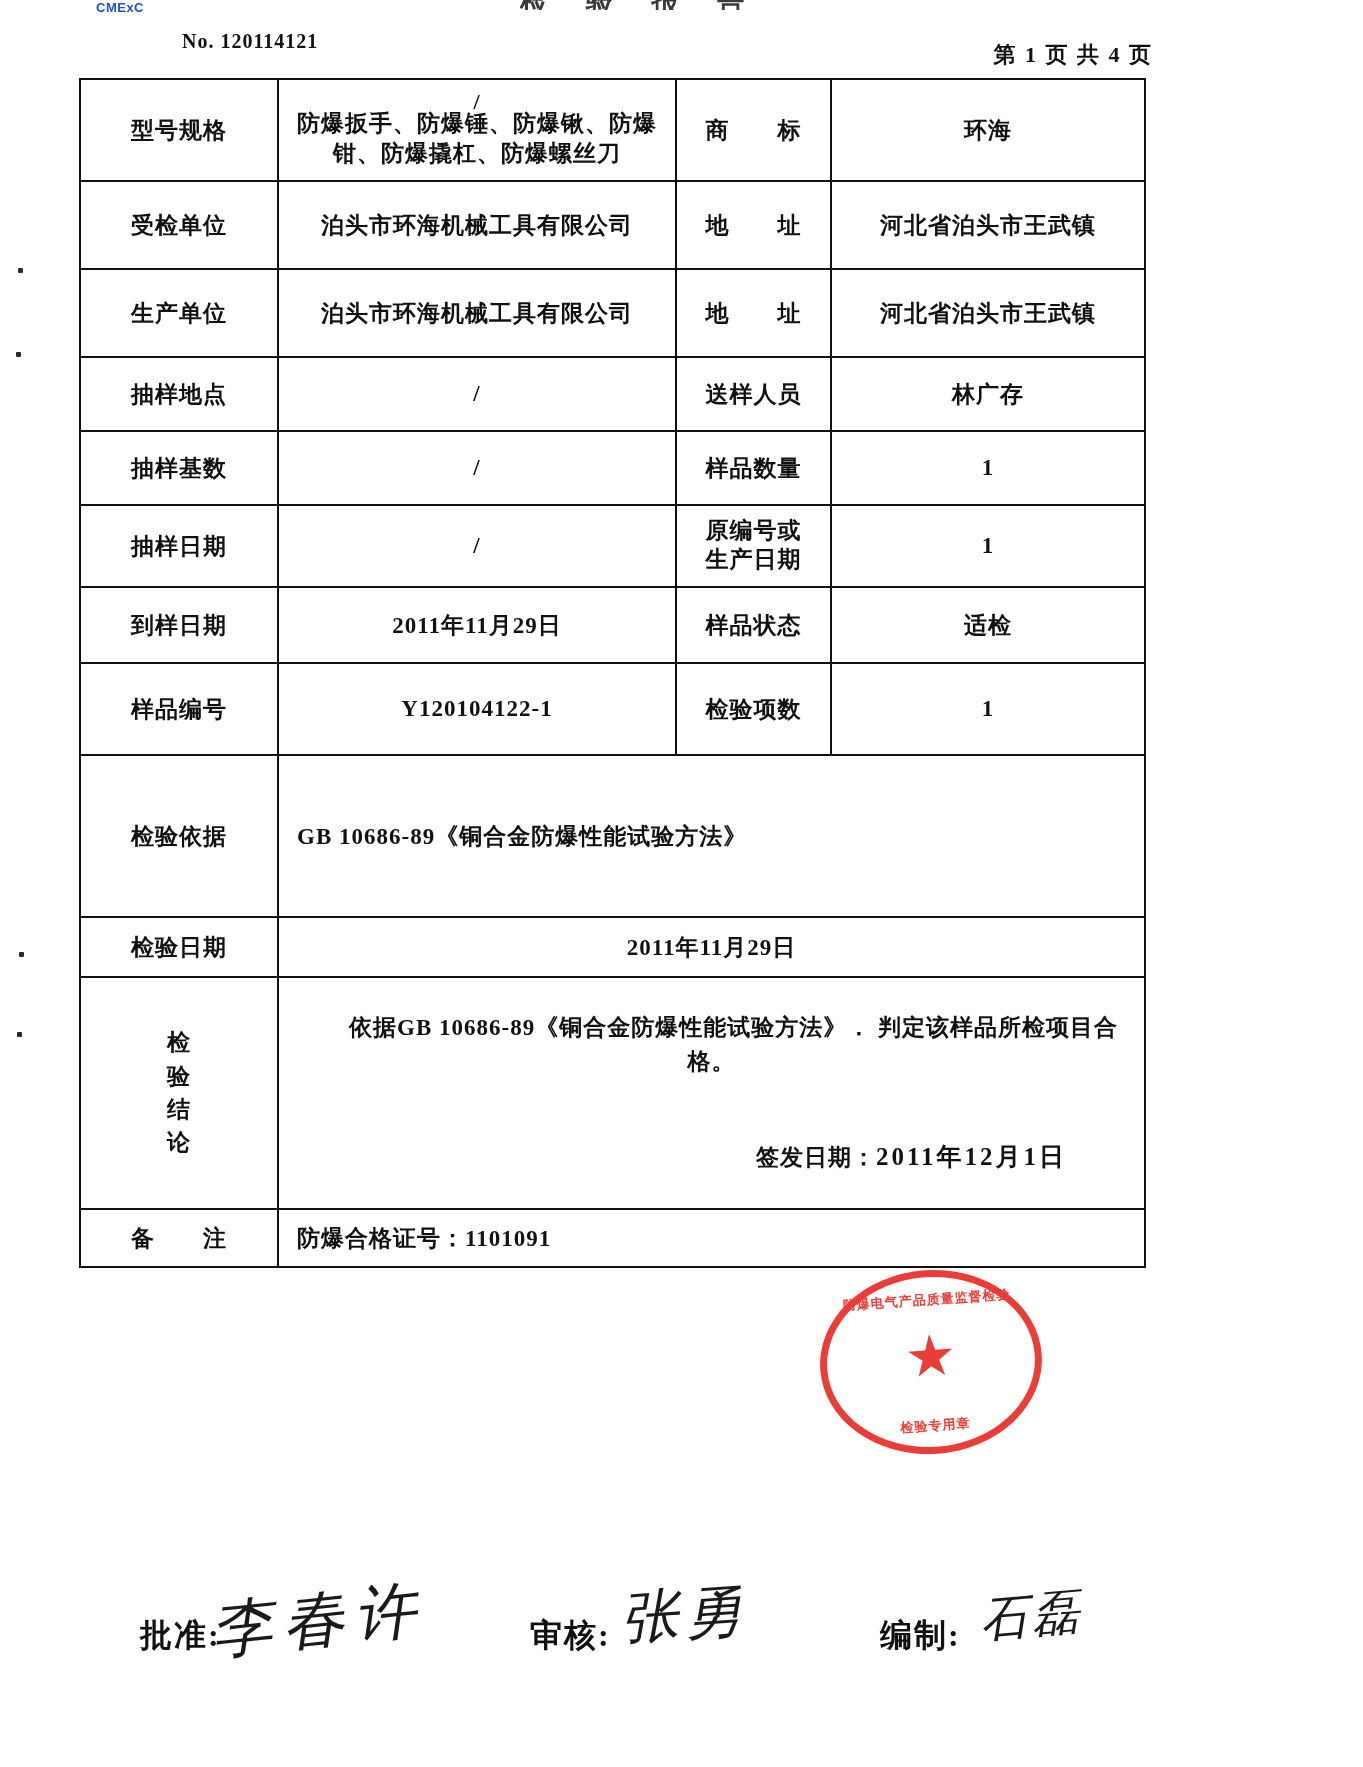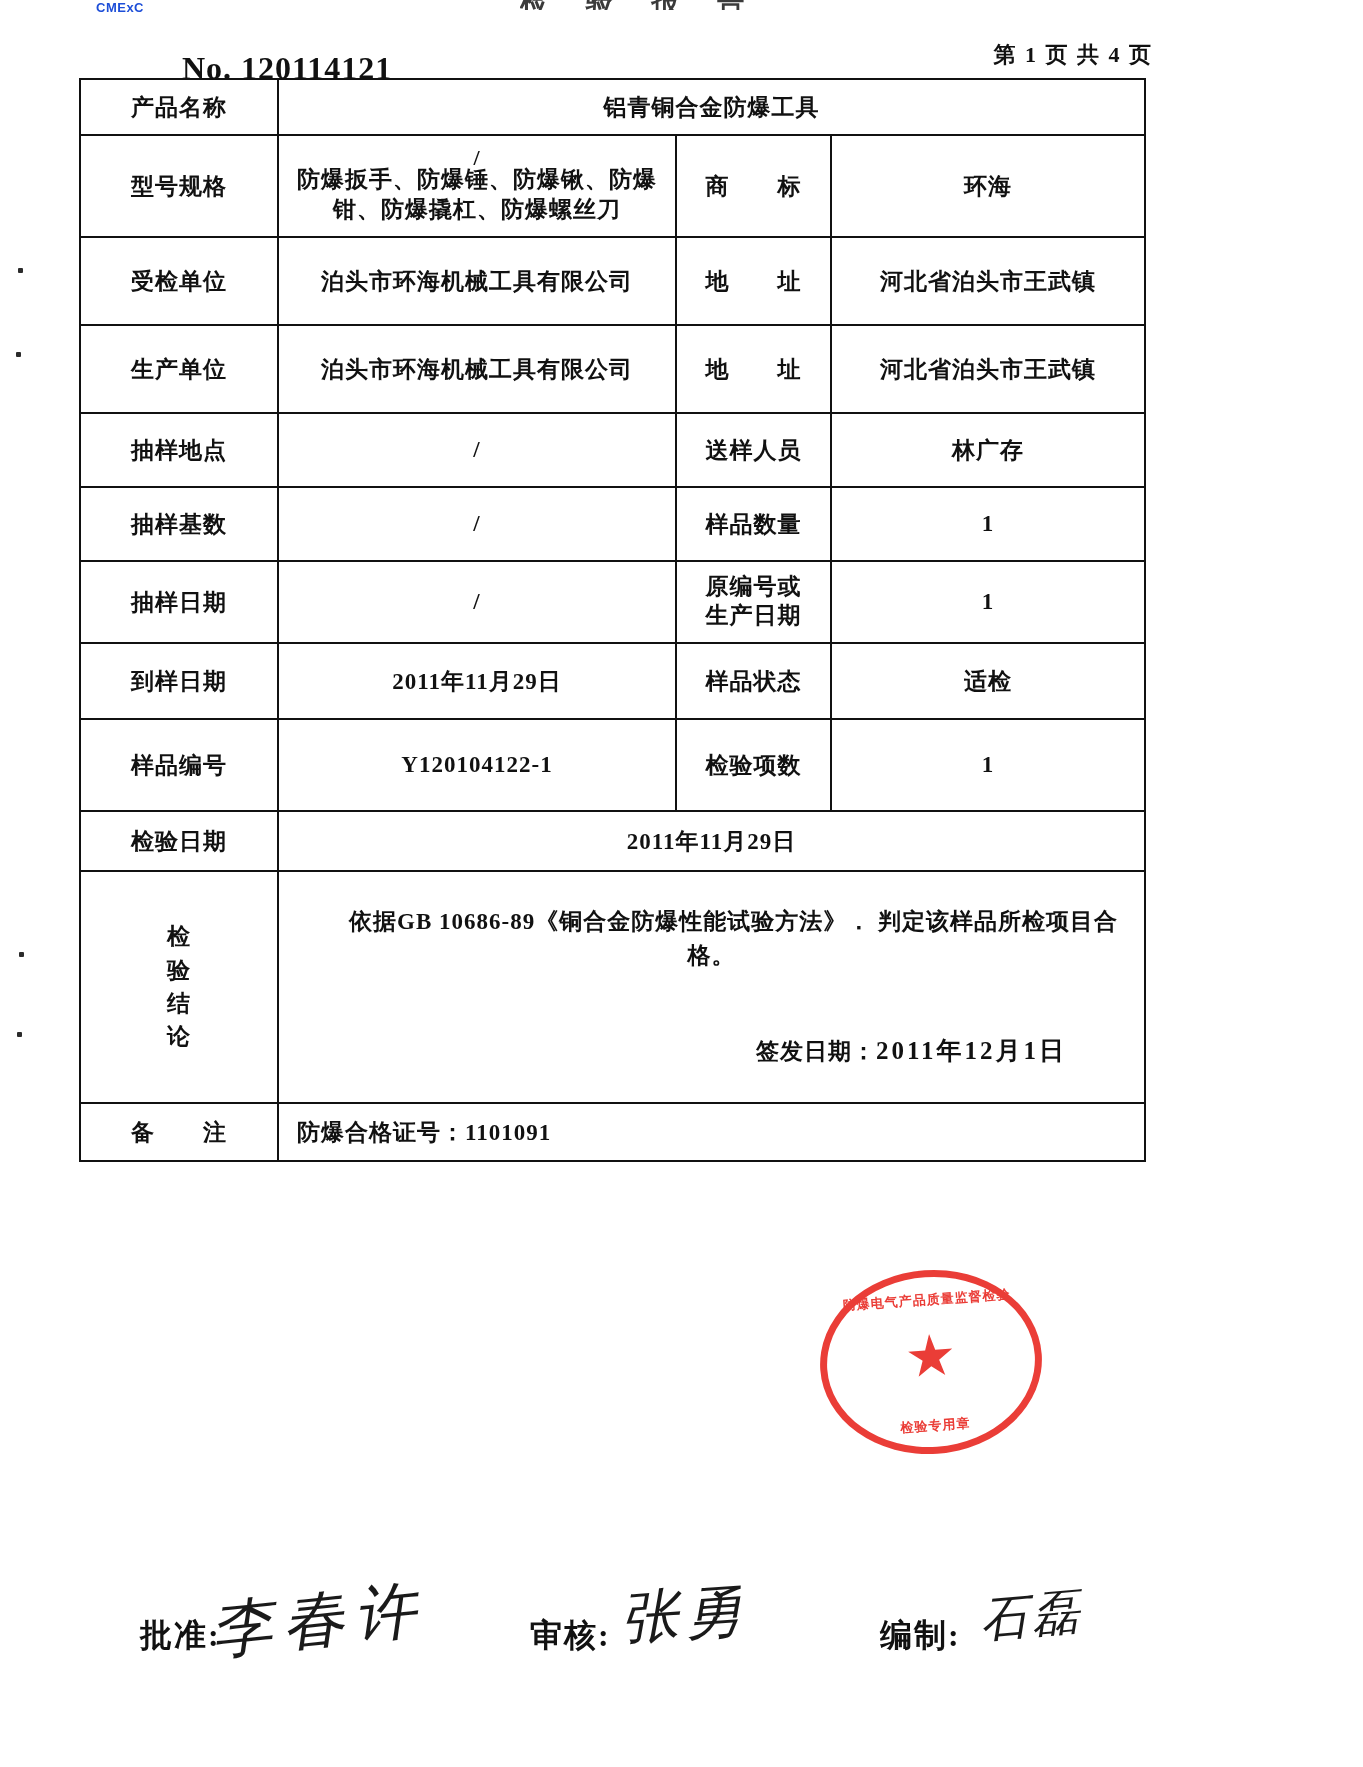--- a/index.html
+++ b/index.html
@@ -43,23 +43,23 @@
     font-size: 27px;
     font-weight: bold;
     letter-spacing: 16px;
     color: #3a3a3a;
     overflow: hidden;
     white-space: nowrap;
   }
   .report-no {
     position: absolute;
     left: 182px;
-    top: 50px;
+    top: 30px;
     font-family: "Liberation Serif", serif;
-    font-size: 32px;
+    font-size: 20px;
     font-weight: bold;
     letter-spacing: 1px;
   }
   .page-no {
     position: absolute;
     right: 210px;
     top: 40px;
     font-size: 22px;
     font-weight: bold;
     letter-spacing: 2px;
@@ -245,24 +245,20 @@
 
   <table class="main">
     <colgroup>
       <col style="width:198px">
       <col style="width:398px">
       <col style="width:155px">
       <col style="width:314px">
     </colgroup>
 
     <tbody>
-        <tr class="r1">
-      <td class="label">产品名称</td>
-      <td colspan="3">铝青铜合金防爆工具</td>
-    </tr>
 
     <tr class="r2">
       <td class="label">型号规格</td>
       <td class="model-cell">
         <span class="model-slash">/</span>
         <span>防爆扳手、防爆锤、防爆锹、防爆</span><br>
         <span>钳、防爆撬杠、防爆螺丝刀</span>
       </td>
       <td class="midlabel">商　　标</td>
       <td>环海</td>
@@ -314,20 +310,24 @@
       <td>适检</td>
     </tr>
 
     <tr class="r10">
       <td class="label">样品编号</td>
       <td>Y120104122-1</td>
       <td class="midlabel">检验项数</td>
       <td>1</td>
     </tr>
 
+    <tr class="r11">
+      <td class="label">检验依据</td>
+      <td colspan="3" class="left-align">GB 10686-89《铜合金防爆性能试验方法》</td>
+    </tr>
 
     <tr class="r12">
       <td class="label">检验日期</td>
       <td colspan="3">2011年11月29日</td>
     </tr>
 
     <tr class="r13">
       <td class="label vert-label">
         <span>检</span>
         <span>验</span>

